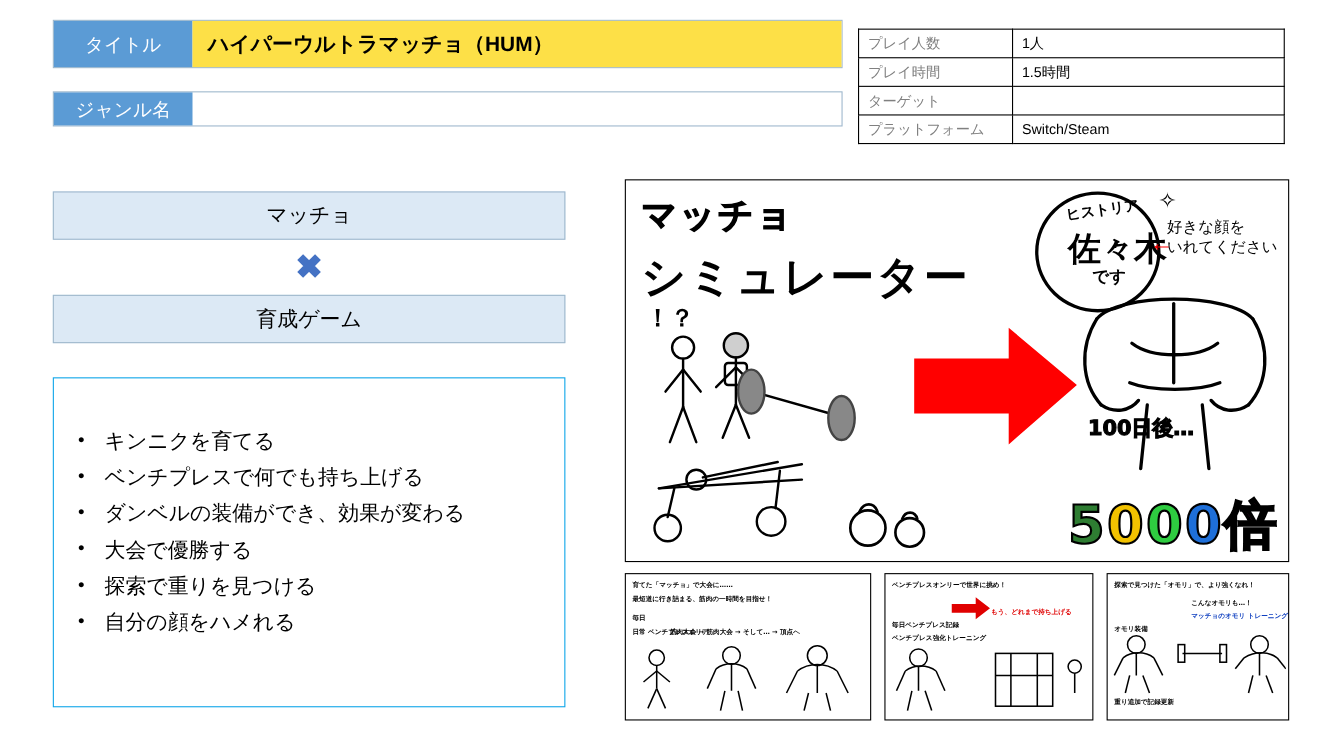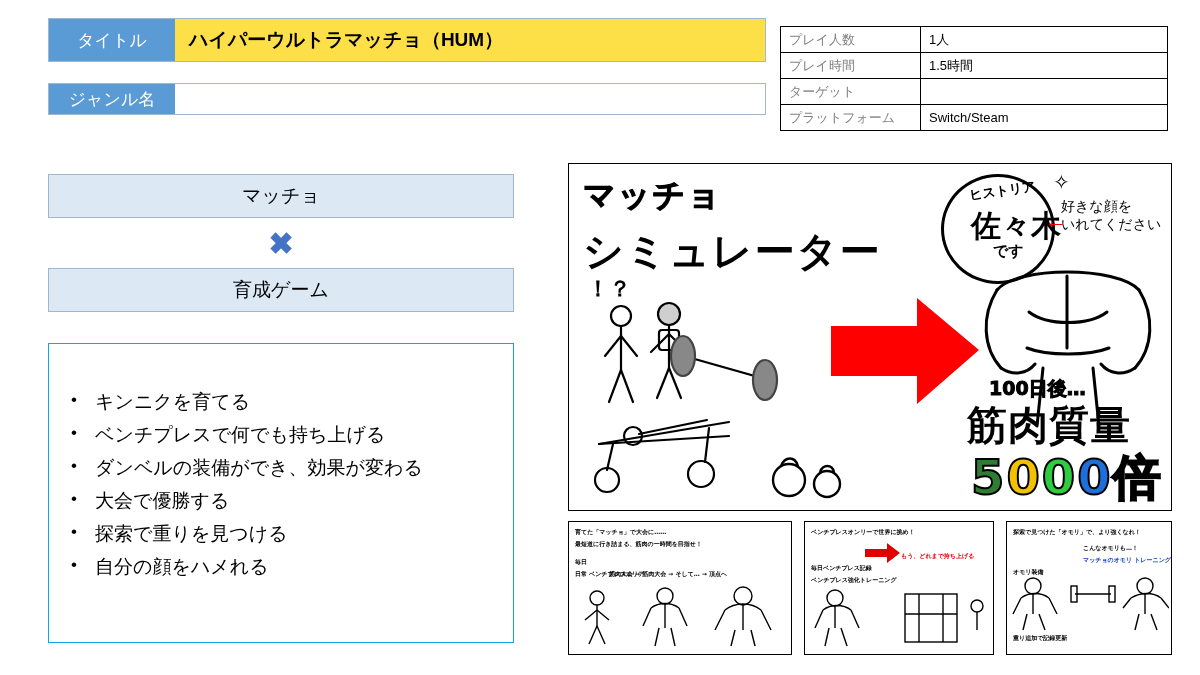--- a/index.html
+++ b/index.html
@@ -409,21 +409,20 @@
       <path d="M168 112 C 156 120, 142 118, 134 108"></path>
       <line x1="100" y1="20" x2="100" y2="92"></line>
       <path d="M62 56 C 80 70, 122 70, 140 56"></path>
       <path d="M60 92 C 80 100, 122 100, 142 92"></path>
       <path d="M76 112 L 70 170"></path>
       <path d="M126 112 L 132 170"></path>
     </g>
   </svg>
 
   <div class="ink" id="art-100days">100日後…</div>
-  <div class="ink" id="art-mass">筋肉質量</div>
 
   <div id="art-multiplier">
     <span class="mc1">5</span><span class="mc2">0</span><span class="mc3">0</span><span class="mc4">0</span><span class="mc5">倍</span>
   </div>
 
   <svg id="art-weights" viewBox="0 0 90 46">
     <g stroke="#000" fill="none" stroke-width="2.4">
       <circle cx="24" cy="26" r="16"></circle>
       <path d="M16 12 C 20 2, 30 2, 33 12"></path>
       <circle cx="62" cy="30" r="13"></circle>

